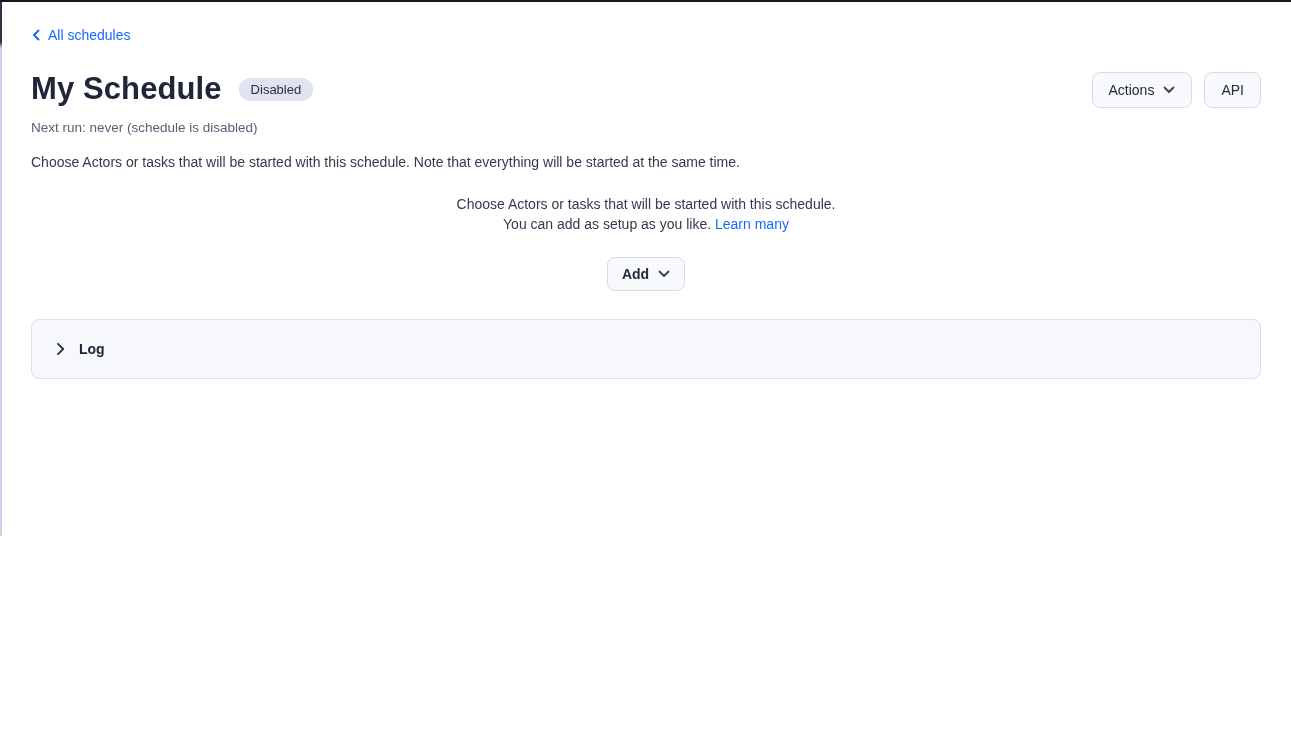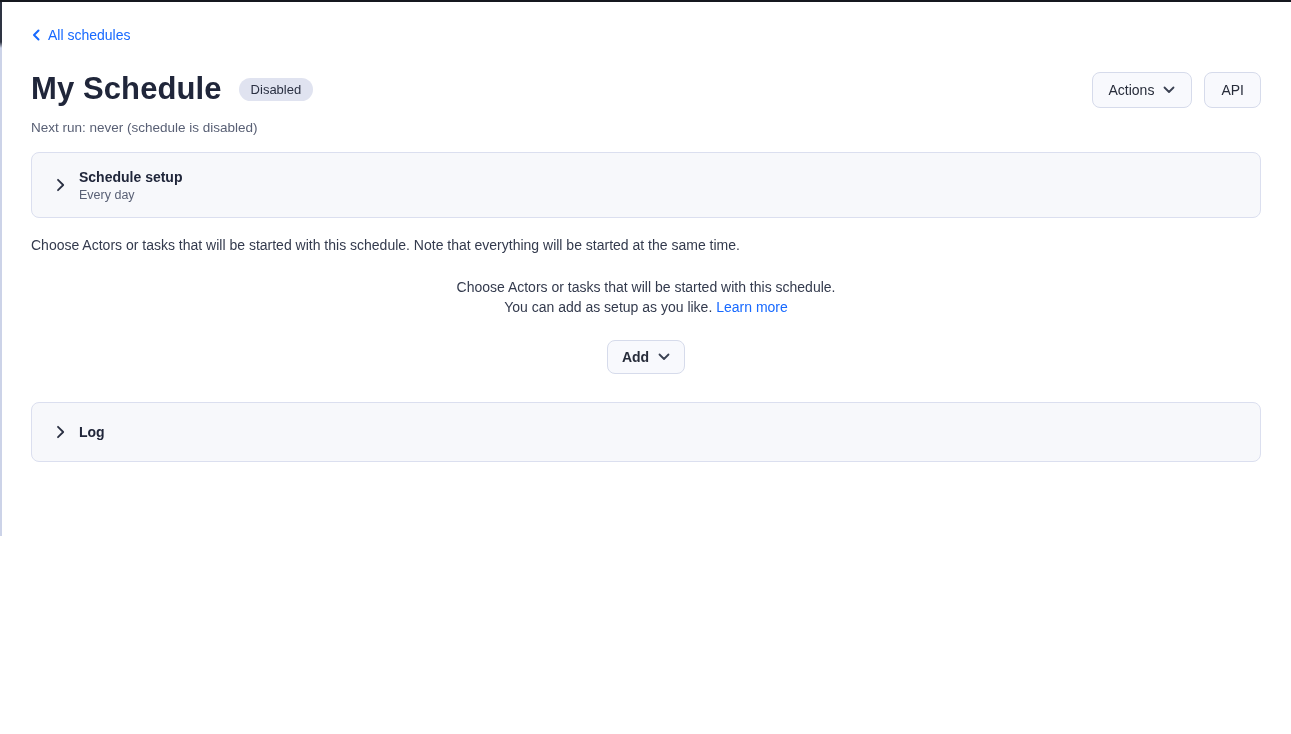--- a/index.html
+++ b/index.html
@@ -111,39 +111,28 @@
                 <polyline points="1.5,1.5 6,6 10.5,1.5" fill="none" stroke="#3a4152" stroke-width="1.8" stroke-linecap="round" stroke-linejoin="round"></polyline>
               </svg>
           </span>
         </button>
         <button class="btn">
           <span>API</span>
         </button>
       </div>
     </div>
 
-    <div class="panel tall">
-      <span class="chev">
-        <svg width="9" height="14" viewBox="0 0 9 14">
-            <polyline points="2,1.8 7.2,7 2,12.2" fill="none" stroke="#2a3042" stroke-width="1.8" stroke-linecap="round" stroke-linejoin="round"></polyline>
-          </svg>
-      </span>
-      <div>
-        <div class="panel-title">Schedule setup</div>
-        <div class="panel-sub">Every day</div>
-      </div>
-    </div>
 
     <p class="description">Choose Actors or tasks that will be started with this schedule. Note that everything will be started at the same time.</p>
 
     <div class="empty">
       <div class="empty-text">
         <span>Choose Actors or tasks that will be started with this schedule.</span><br>
         <span>You can add as setup as you like.</span>
-        <a class="link">Learn more</a>
+        <a class="link">Learn many</a>
       </div>
       <div class="add-wrap">
         <button class="btn add">
           <span>Add</span>
           <span>
             <svg width="12" height="8" viewBox="0 0 12 8">
                 <polyline points="1.5,1.5 6,6 10.5,1.5" fill="none" stroke="#3a4152" stroke-width="1.8" stroke-linecap="round" stroke-linejoin="round"></polyline>
               </svg>
           </span>
         </button>

